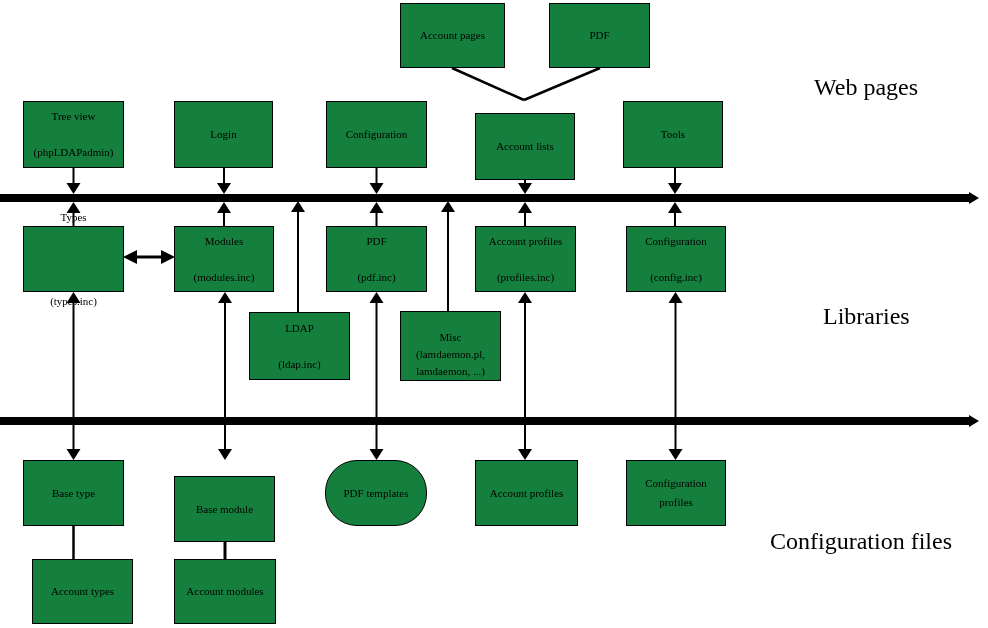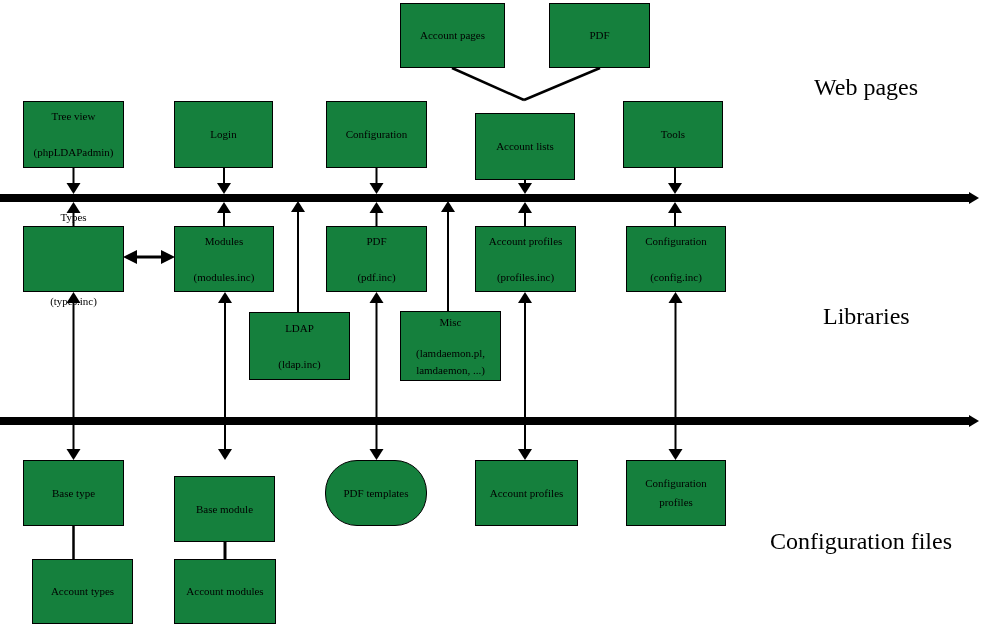--- a/index.html
+++ b/index.html
@@ -25,22 +25,22 @@
     display: flex;
     flex-direction: column;
     align-items: center;
     justify-content: center;
     font-size: 11px;
     line-height: 17px;
     text-align: center;
   }
   .box .bline { display: block; white-space: nowrap; }
   .box.spread .bline + .bline { margin-top: 19px; }
-  .box.misc { justify-content: center; padding-top: 1px; }
-  .box.misc .bline:nth-child(2) { margin-top: 14px; }
+  .box.misc { justify-content: flex-end; padding-top: 1px; }
+  .box.misc .bline:nth-child(2) { }
   .box.tight { line-height: 19px; }
   .section-label {
     position: absolute;
     font-size: 24px;
     white-space: nowrap;
   }
 </style>
 </head>
 <body>
 

